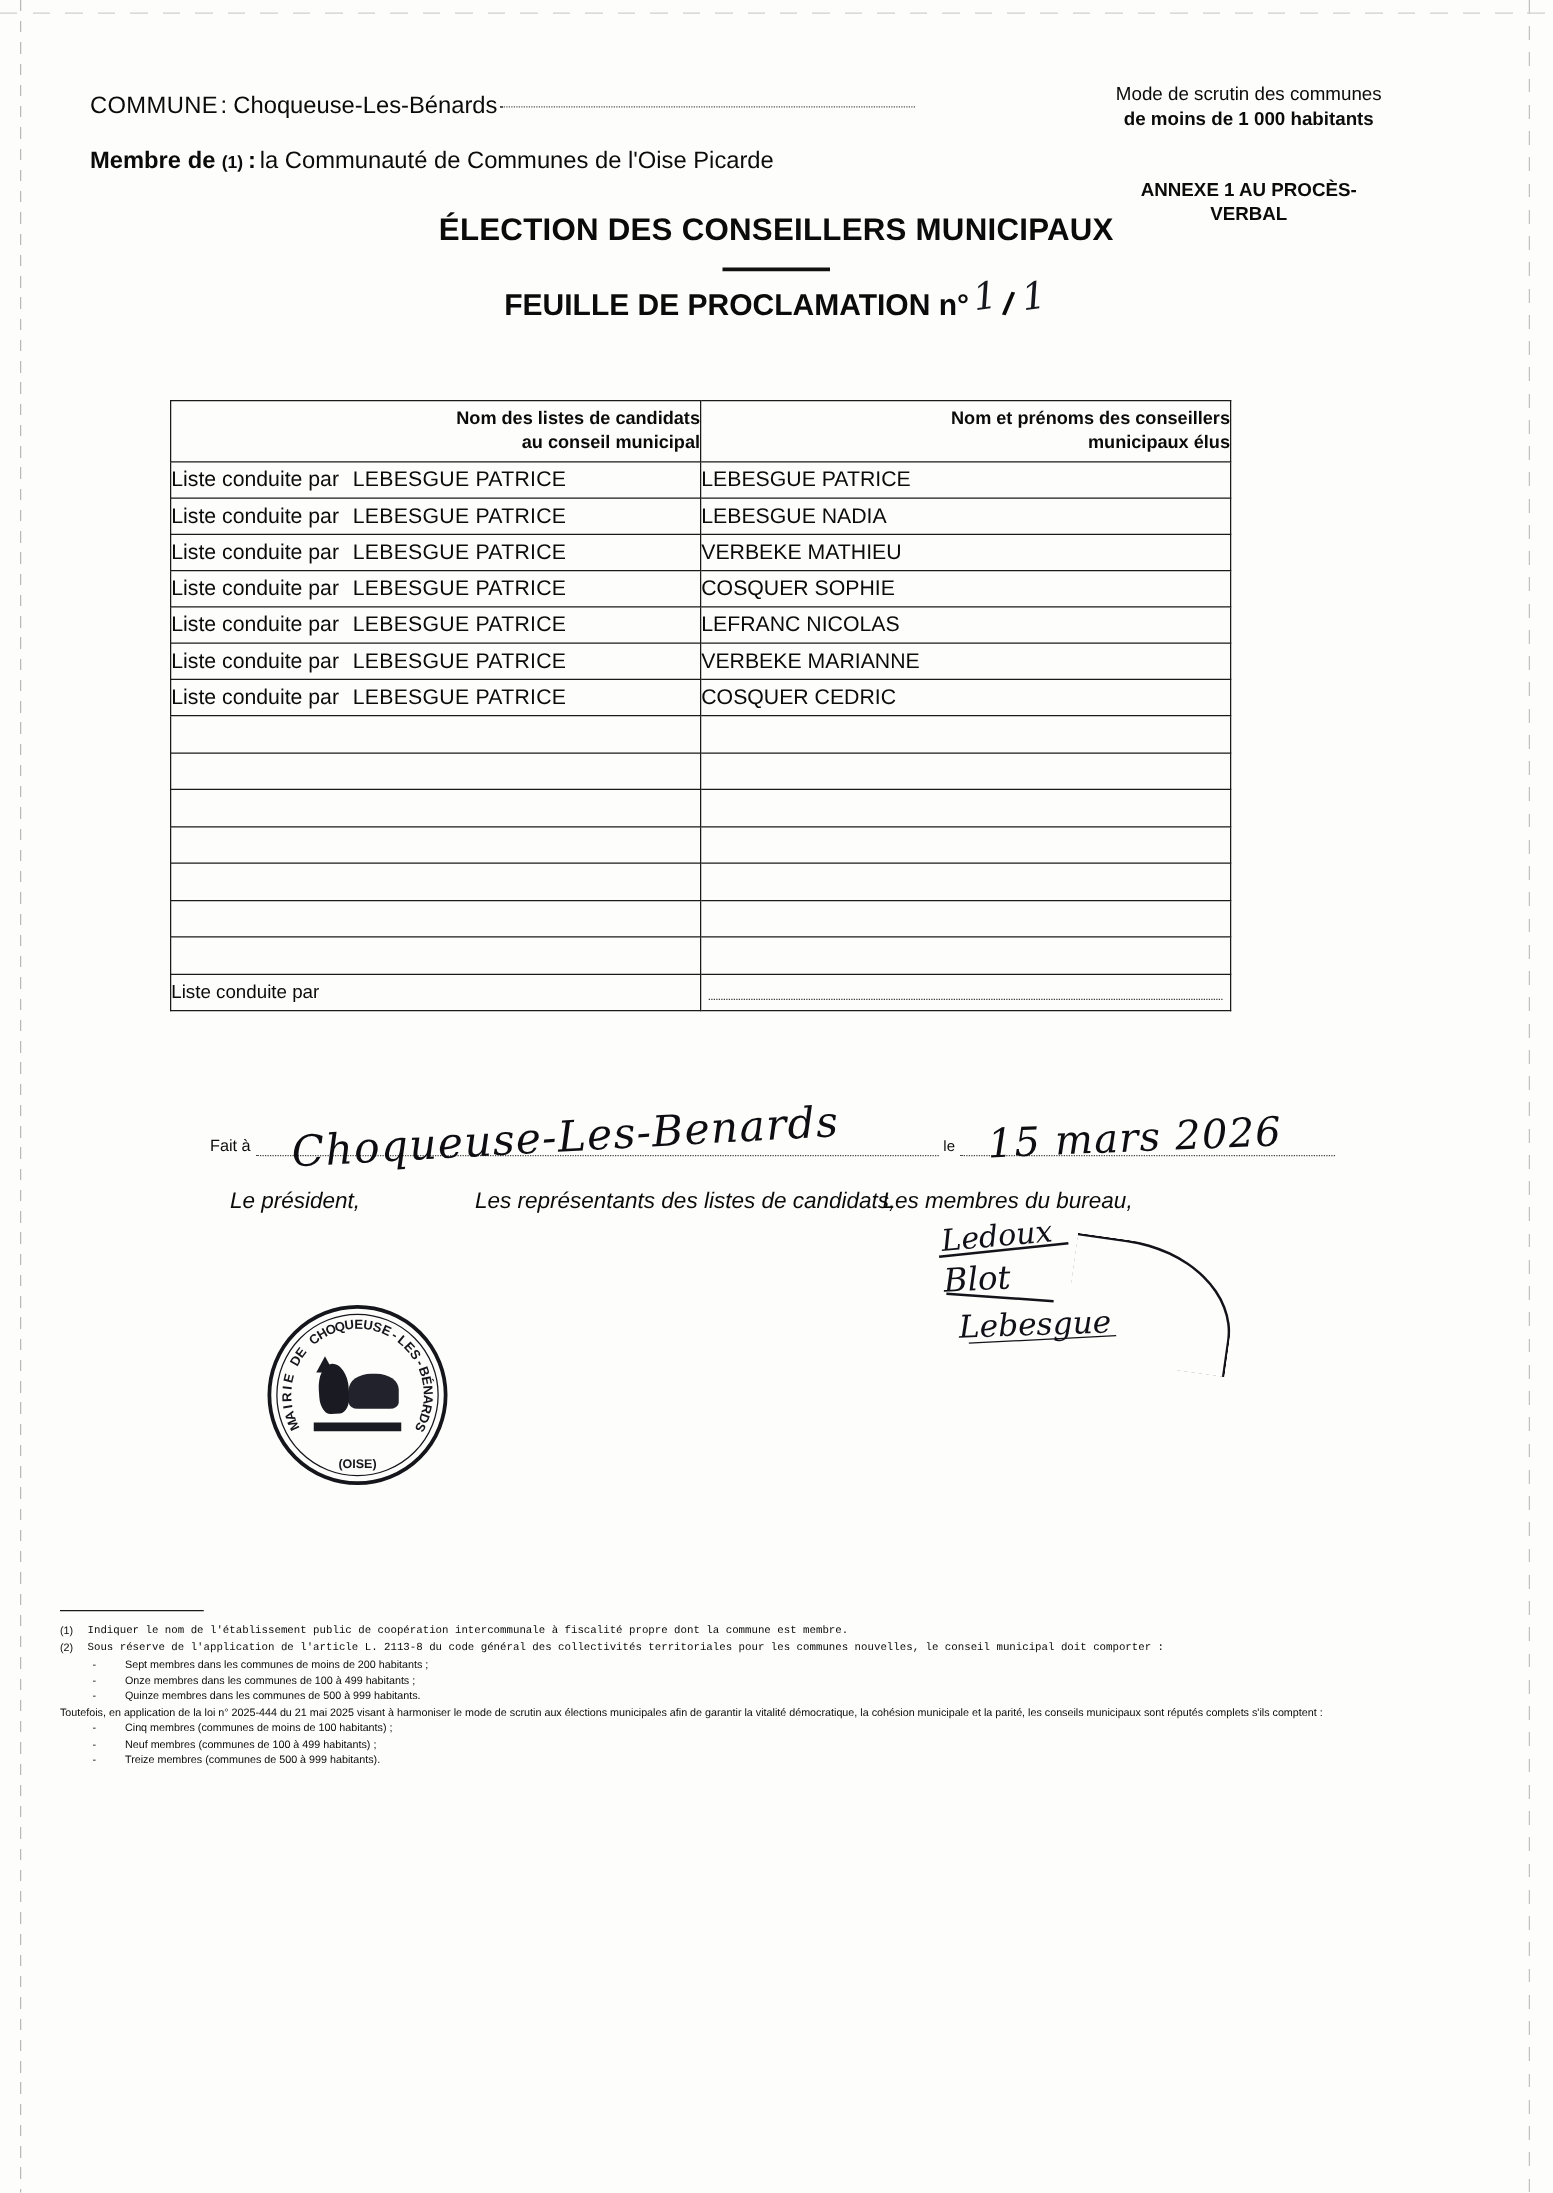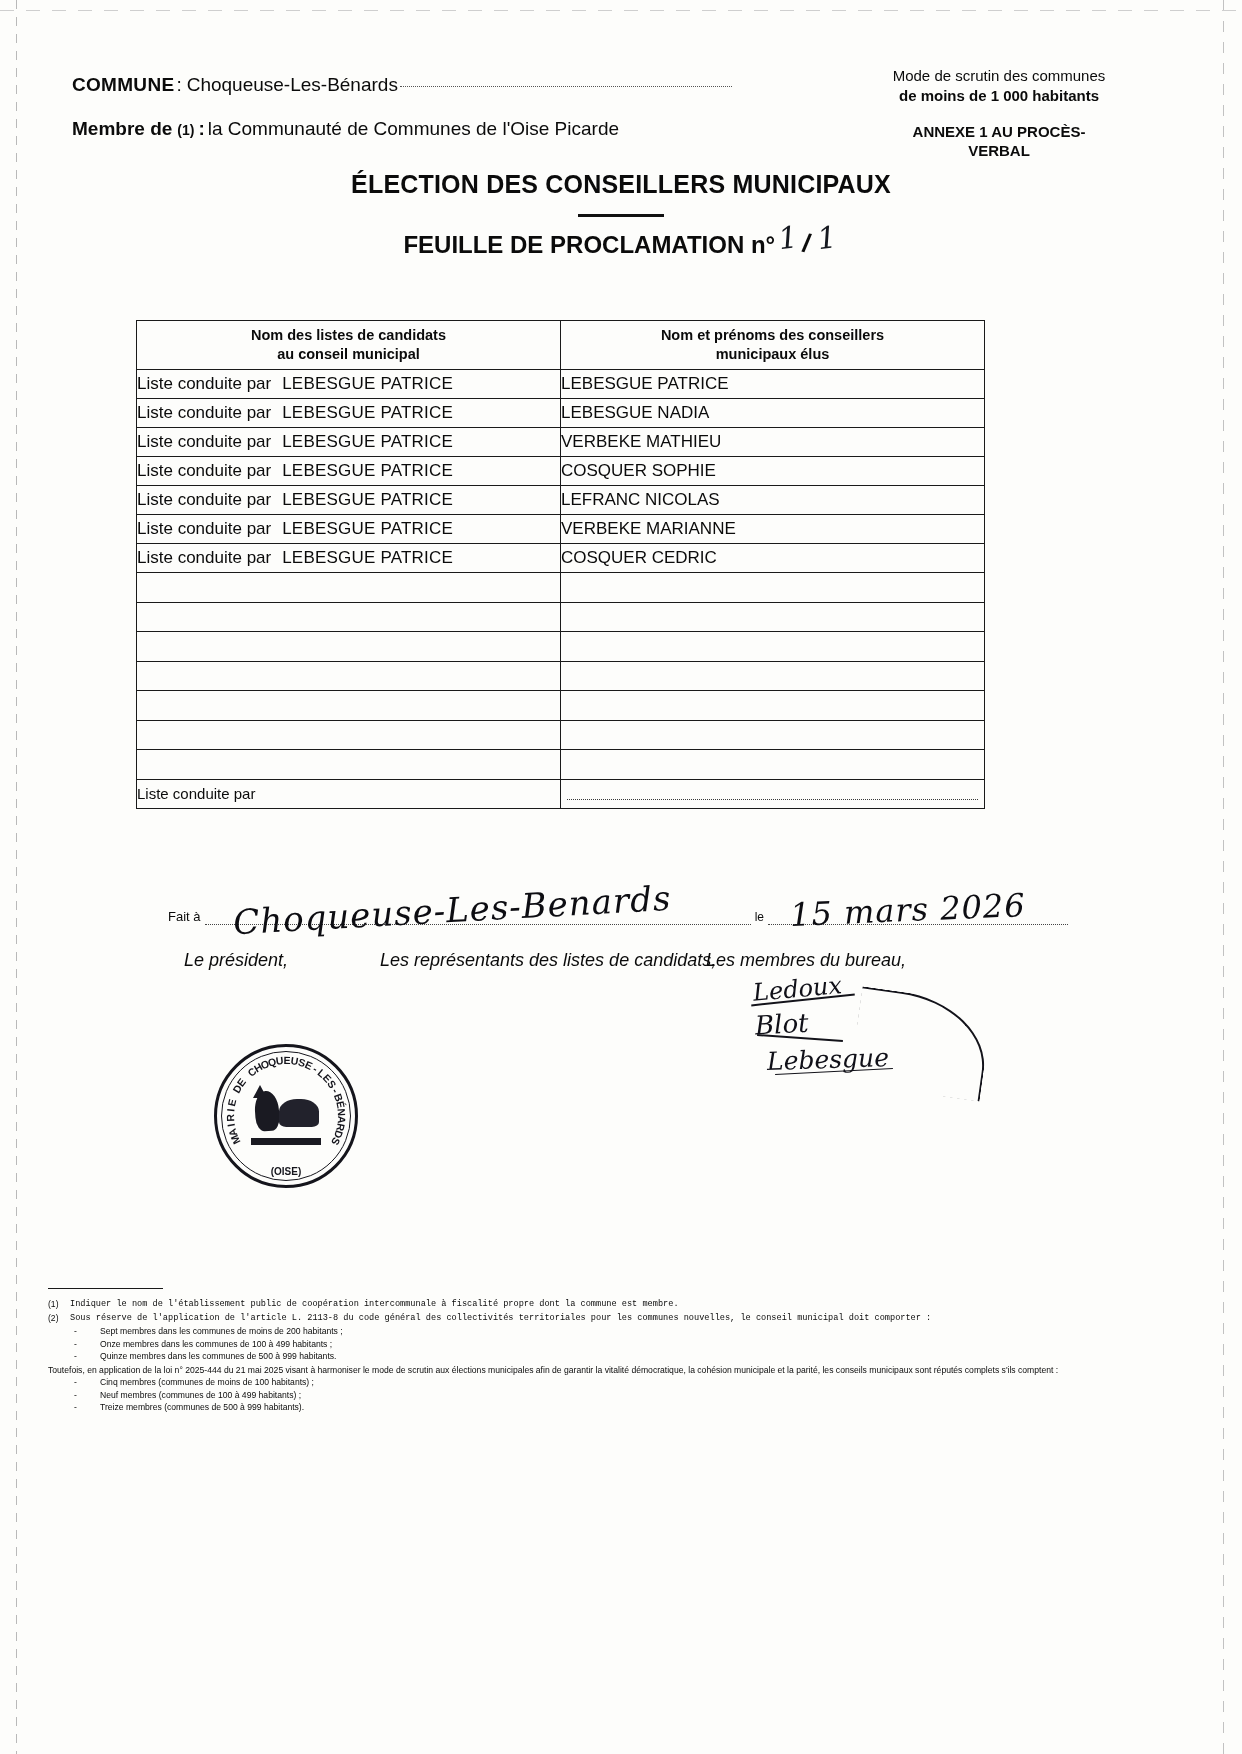--- a/index.html
+++ b/index.html
@@ -17,54 +17,54 @@
   .scan-edge-left{position:absolute;left:16px;top:0;bottom:0;width:1px;
     background:repeating-linear-gradient(to bottom,#b9b9b9 0 9px,transparent 9px 17px);}
   .scan-edge-right{position:absolute;right:18px;top:0;bottom:0;width:1px;
     background:repeating-linear-gradient(to bottom,#c2c2c2 0 11px,transparent 11px 21px);}
   .scan-edge-top{position:absolute;left:0;right:0;top:10px;height:1px;
     background:repeating-linear-gradient(to right,#cfcfcf 0 14px,transparent 14px 26px);}
 
   
   .hdr-left{position:absolute;left:72px;top:74px;width:660px;}
   .commune-line{display:flex;align-items:baseline;font-size:19px;white-space:nowrap;}
-  .commune-lbl{font-weight:bold;letter-spacing:.3px;}
+  .commune-lbl{font-weight:normal;letter-spacing:.3px;}
   .commune-colon{font-weight:normal;margin:0 5px 0 2px;}
   .commune-val{font-weight:normal;}
   .dotfill{flex:1;border-bottom:1px dotted #555;transform:translateY(-4px);margin-left:2px;min-width:30px;}
 
   .membre-line{display:flex;align-items:baseline;font-size:19px;margin-top:22px;white-space:nowrap;}
   .membre-lbl{font-weight:bold;}
   .membre-ref{font-weight:bold;font-size:14px;margin-left:5px;}
   .membre-colon{font-weight:bold;margin:0 3px 0 4px;}
   .membre-val{font-weight:normal;}
 
   .hdr-right{position:absolute;right:78px;top:66px;width:330px;text-align:center;line-height:1.32;}
   .mode-l1{font-size:15px;}
   .mode-l2{font-size:15px;font-weight:bold;}
-  .annexe{margin-top:16px;font-size:15px;font-weight:bold;line-height:1.32;}
+  .annexe{margin-top:37px;font-size:15px;font-weight:bold;line-height:1.32;}
 
   
   .title-main{position:absolute;left:0;right:0;top:170px;text-align:center;
     font-size:25px;font-weight:bold;letter-spacing:.2px;}
   .title-rule{position:absolute;left:50%;top:214px;transform:translateX(-50%);
     width:86px;height:3px;background:#111;}
   .title-sub-wrap{position:absolute;left:0;right:0;top:224px;text-align:center;}
   .title-sub{display:inline-flex;align-items:flex-end;font-size:24px;font-weight:bold;}
   .hand-num{font-family:"DejaVu Serif", serif;font-style:italic;font-weight:normal;
     font-size:30px;color:#15181f;transform:rotate(-7deg) translateY(-4px);
     display:inline-block;margin-left:4px;letter-spacing:2px;}
   .hand-sep{font-size:26px;display:inline-block;transform:rotate(12deg);margin:0 3px;}
   .title-annex{position:absolute;left:0;right:0;top:262px;text-align:center;font-size:21px;}
 
   
   .tbl{position:absolute;left:136px;top:320px;width:848px;border-collapse:collapse;
     table-layout:fixed;}
   .tbl td,.tbl th{border:1px solid #1a1a1a;padding:0;vertical-align:middle;}
-  .tbl th{height:48px;font-size:14.5px;font-weight:bold;line-height:1.3;text-align:center;margin-left:47px;}
+  .tbl th{height:48px;font-size:14.5px;font-weight:bold;line-height:1.3;text-align:right;margin-left:47px;}
   .tbl td{height:28px;}
   .col-a{width:424px;}
   .col-b{width:424px;}
   .cell-pad{padding:0 0 0 6px;font-size:17px;white-space:nowrap;}
   .lead{display:inline-block;}
   .nom{display:inline-block;margin-left:11px;letter-spacing:.2px;}
   .blank-row td{height:28.5px;}
   .last-left{font-size:15px;padding-left:6px;}
   .dotline-cell{position:relative;}
   .dotline-cell::after{content:"";position:absolute;left:6px;right:6px;bottom:8px;

